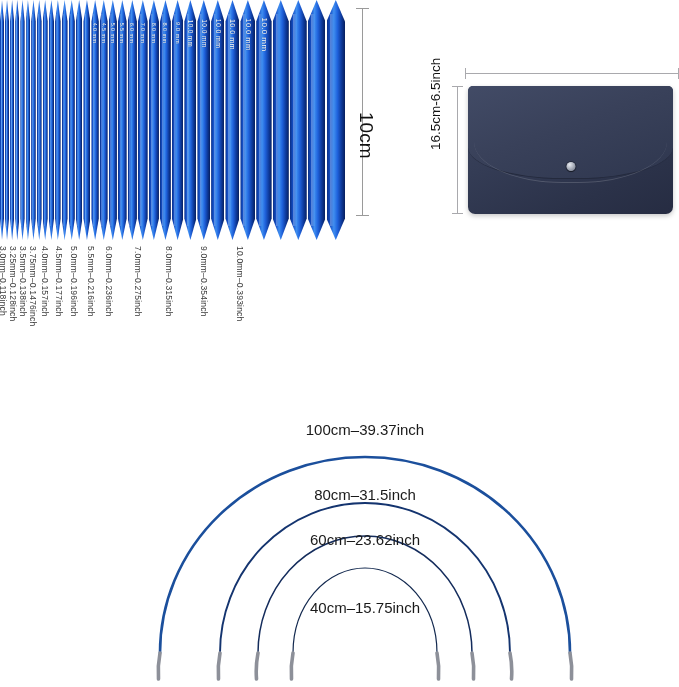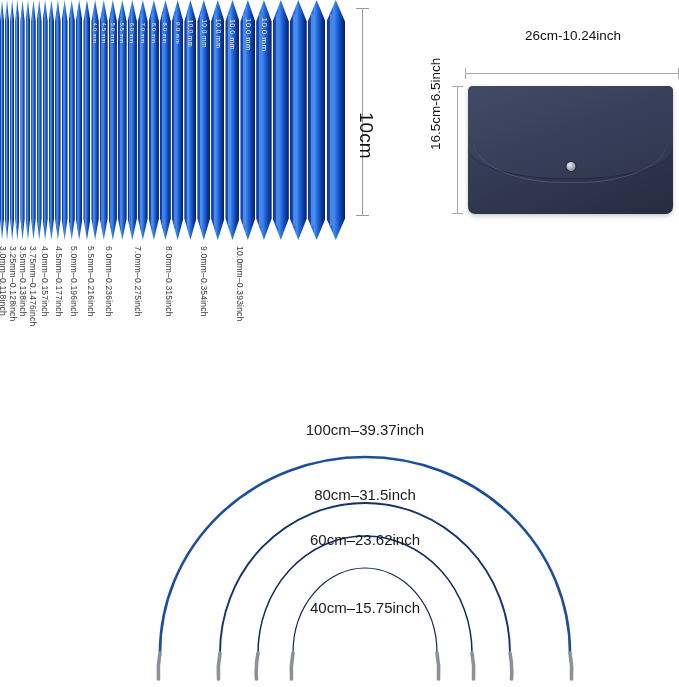--- a/index.html
+++ b/index.html
@@ -277,21 +277,20 @@
     <div class="size-label" style="left: 96px;">5.5mm–0.216inch</div>
     <div class="size-label" style="left: 114px;">6.0mm–0.236inch</div>
     <div class="size-label" style="left: 143px;">7.0mm–0.275inch</div>
     <div class="size-label" style="left: 174px;">8.0mm–0.315inch</div>
     <div class="size-label" style="left: 209px;">9.0mm–0.354inch</div>
     <div class="size-label" style="left: 245px;">10.0mm–0.393inch</div>
   </div>
 
 <div class="panel" id="pouch-panel">
 
-  <div id="pouch-width-label">26cm-10.24inch</div>
 
   <div id="pouch-width-dim">
     <div class="cap l"></div>
     <div class="hline"></div>
     <div class="cap r"></div>
   </div>
 
   <div id="pouch-height-dim">
     <div class="cap t"></div>
     <div class="vline"></div>

